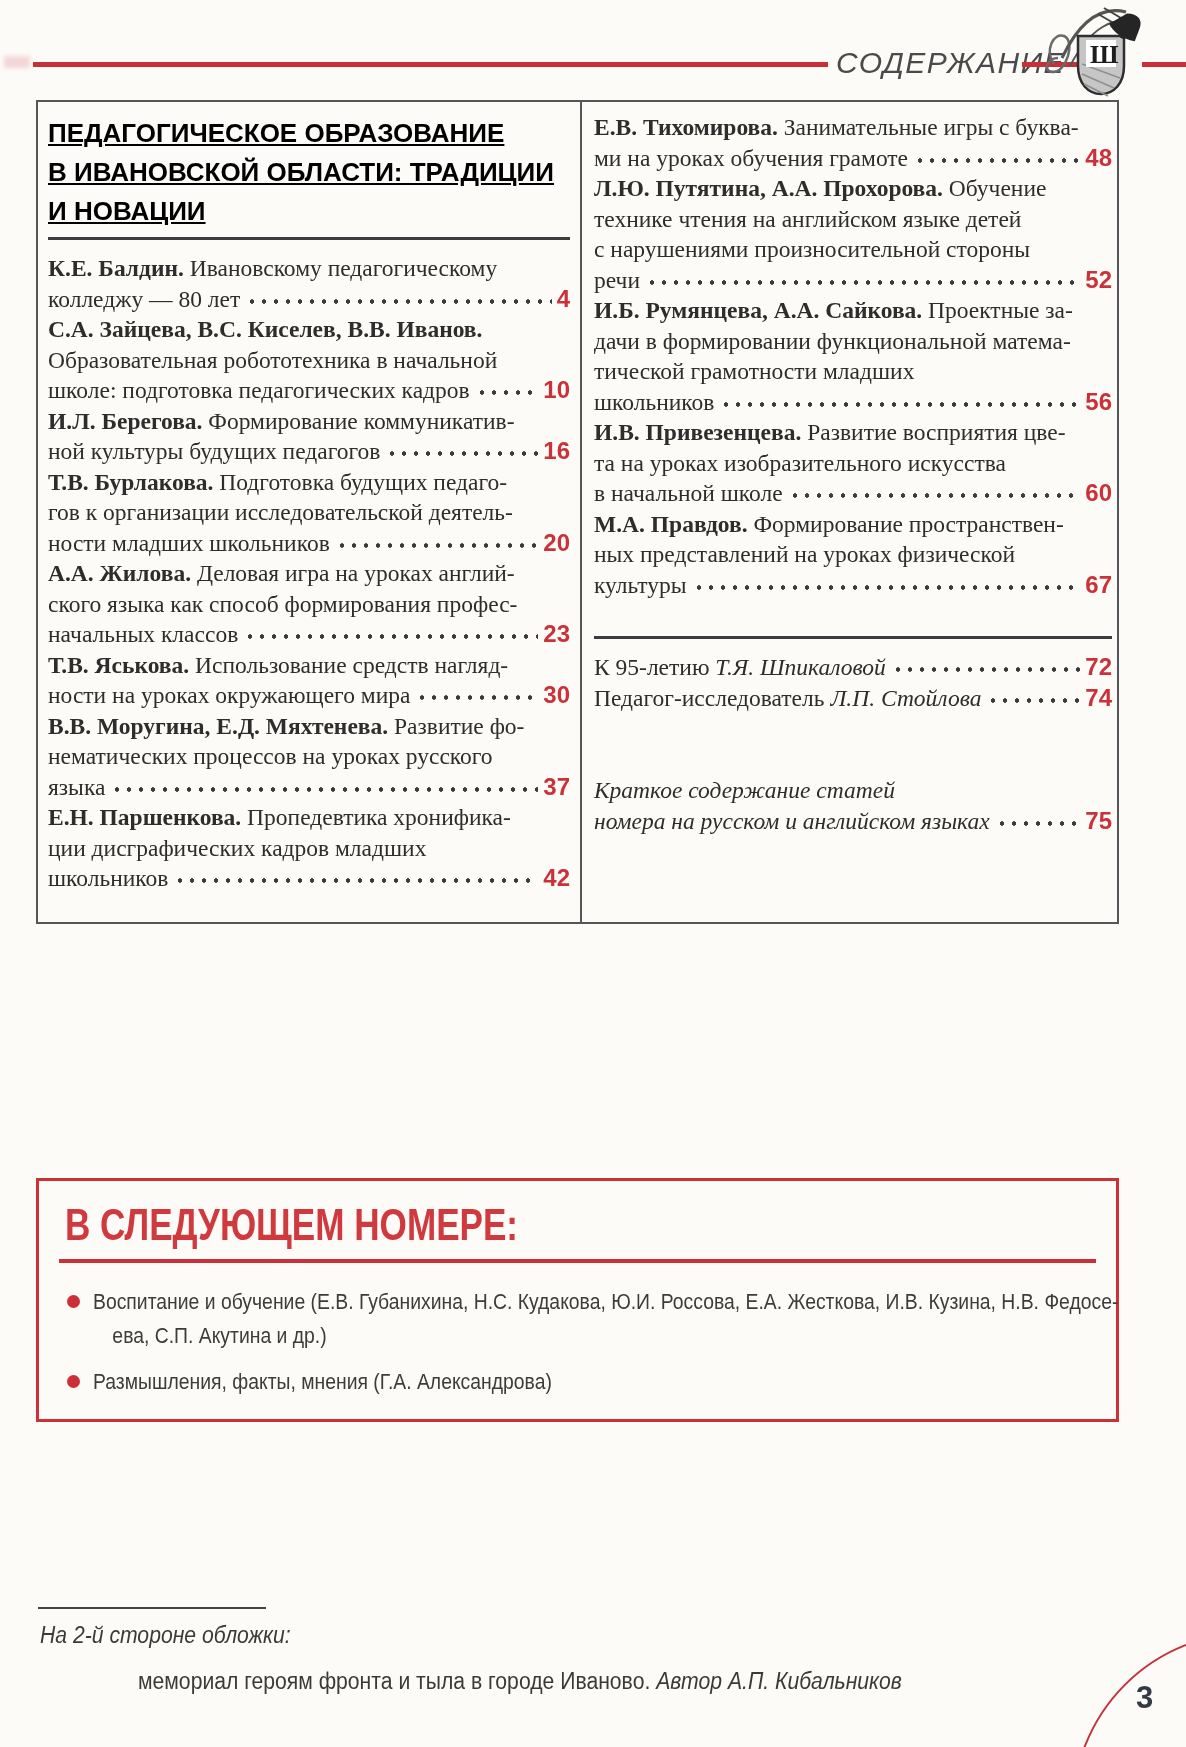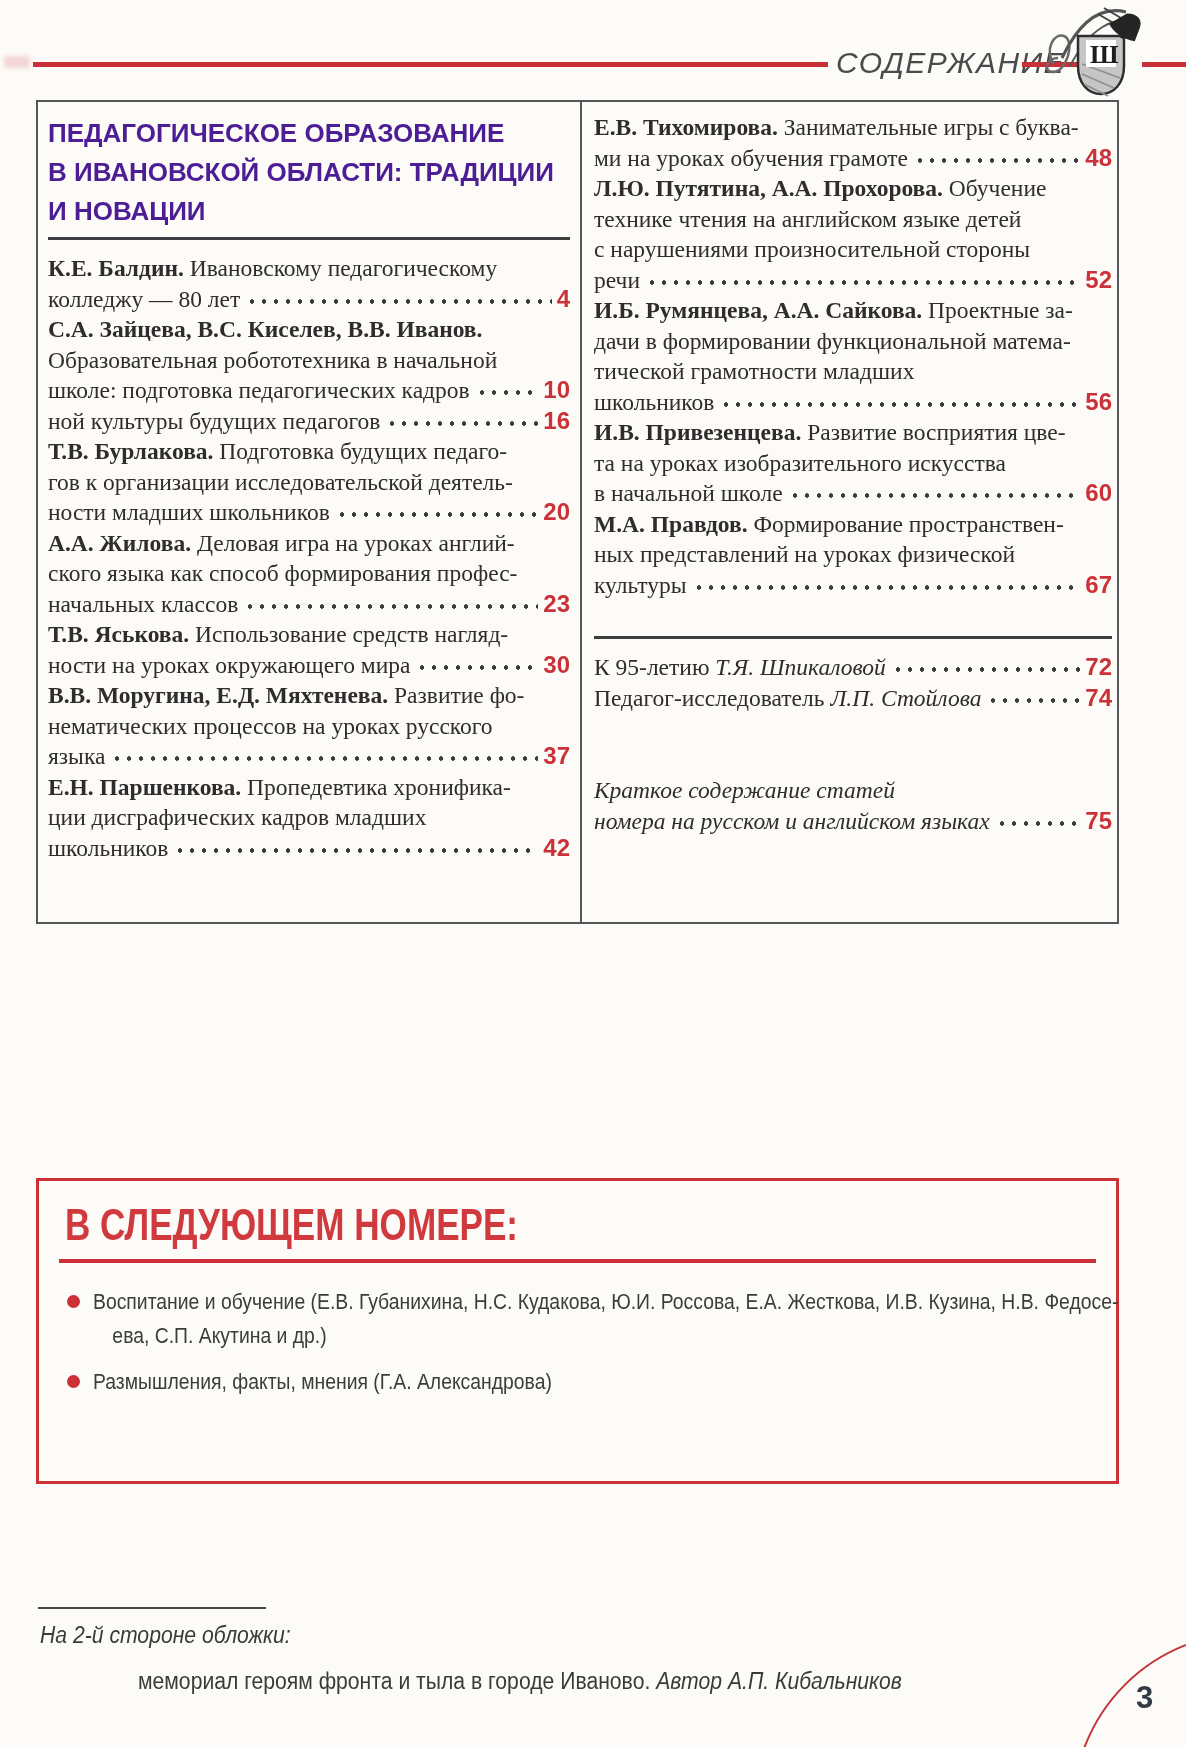--- a/index.html
+++ b/index.html
@@ -29,23 +29,23 @@
     position:absolute; left:36px; top:100px; width:1083px; height:824px;
     border:2px solid #55565a; background:transparent;
   }
   #col-divider { position:absolute; left:542px; top:0; bottom:0; width:2px; background:#55565a; }
   .col { position:absolute; top:10px; }
   #col-left  { left:10px;  width:522px; }
   #col-right { left:556px; width:518px; }
 
   .section-head {
     font-family:"Liberation Sans",sans-serif;
-    font-weight:bold; color:#4c1d95;
+    font-weight:bold; color:#000000;
     font-size:26px; line-height:39px;
-    white-space:pre-line; padding-top:2px;
+    white-space:pre-line; padding-top:2px;text-decoration:underline;
   }
   .head-rule { border:none; height:3px; background:#3d3d40; margin-top:6px; margin-bottom:13px; }
 
   .entry { }
   .line { line-height:30.5px; font-size:23.5px; white-space:nowrap; }
   .line b { font-weight:bold; }
   .line i { font-style:italic; }
   .line.last { display:flex; align-items:baseline; }
   .line.last .txtwrap { white-space:pre; flex:0 0 auto; }
   .dots {
@@ -56,21 +56,21 @@
   }
   .pg {
     font-family:"Liberation Sans",sans-serif; font-weight:bold;
     font-size:24px; color:#cb3138; flex:0 0 auto;
   }
   #sci-schools-head { margin-top:36px; }
   #right-bottom { margin-top:62px; }
 
   
   #next-issue {
-    position:absolute; left:36px; top:1178px; width:1083px; height:306px;
+    position:absolute; left:36px; top:1178px; width:1083px; height:244px;
     border:3px solid #cd3138;
   }
   #next-issue-title {
     display:inline-block; margin:18px 0 0 26px;
     font-family:"Liberation Sans",sans-serif; font-weight:bold;
     font-size:45px; color:#d03a3f; letter-spacing:0px;
     transform:scaleX(0.78); transform-origin:left center; white-space:nowrap;
   }
   #next-issue-rule { height:4px; background:#cb3038; margin:8px 20px 0 20px; }
   #bullets { margin-top:22px; padding-left:28px; }
@@ -160,20 +160,21 @@
         <div class="entry">
           <div class="line"><b>С.А. Зайцева, В.С. Киселев, В.В. Иванов.</b></div>
           <div class="line"><span>Образовательная робототехника в начальной</span></div>
           <div class="line last">
             <span class="txtwrap"><span>школе: подготовка педагогических кадров</span></span>
             <span class="dots"></span>
             <span class="pg">10</span>
           </div>
         </div>
         <div class="entry">
+          <div class="line"><b>И.Л. Берегова.</b><span> Формирование коммуникатив-</span></div>
           <div class="line last">
             <span class="txtwrap"><span>ной культуры будущих педагогов</span></span>
             <span class="dots"></span>
             <span class="pg">16</span>
           </div>
         </div>
         <div class="entry">
           <div class="line"><b>Т.В. Бурлакова.</b><span> Подготовка будущих педаго-</span></div>
           <div class="line"><span>гов к организации исследовательской деятель-</span></div>
           <div class="line last">

